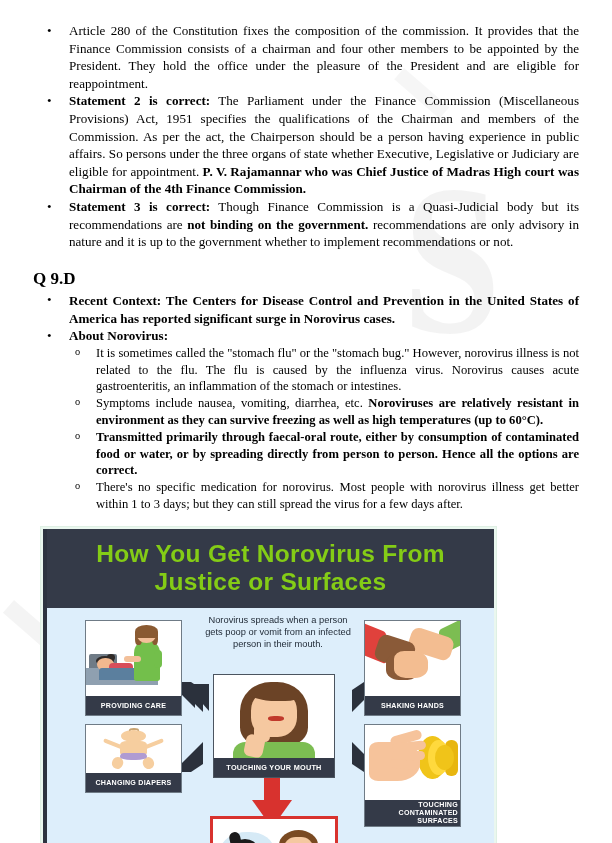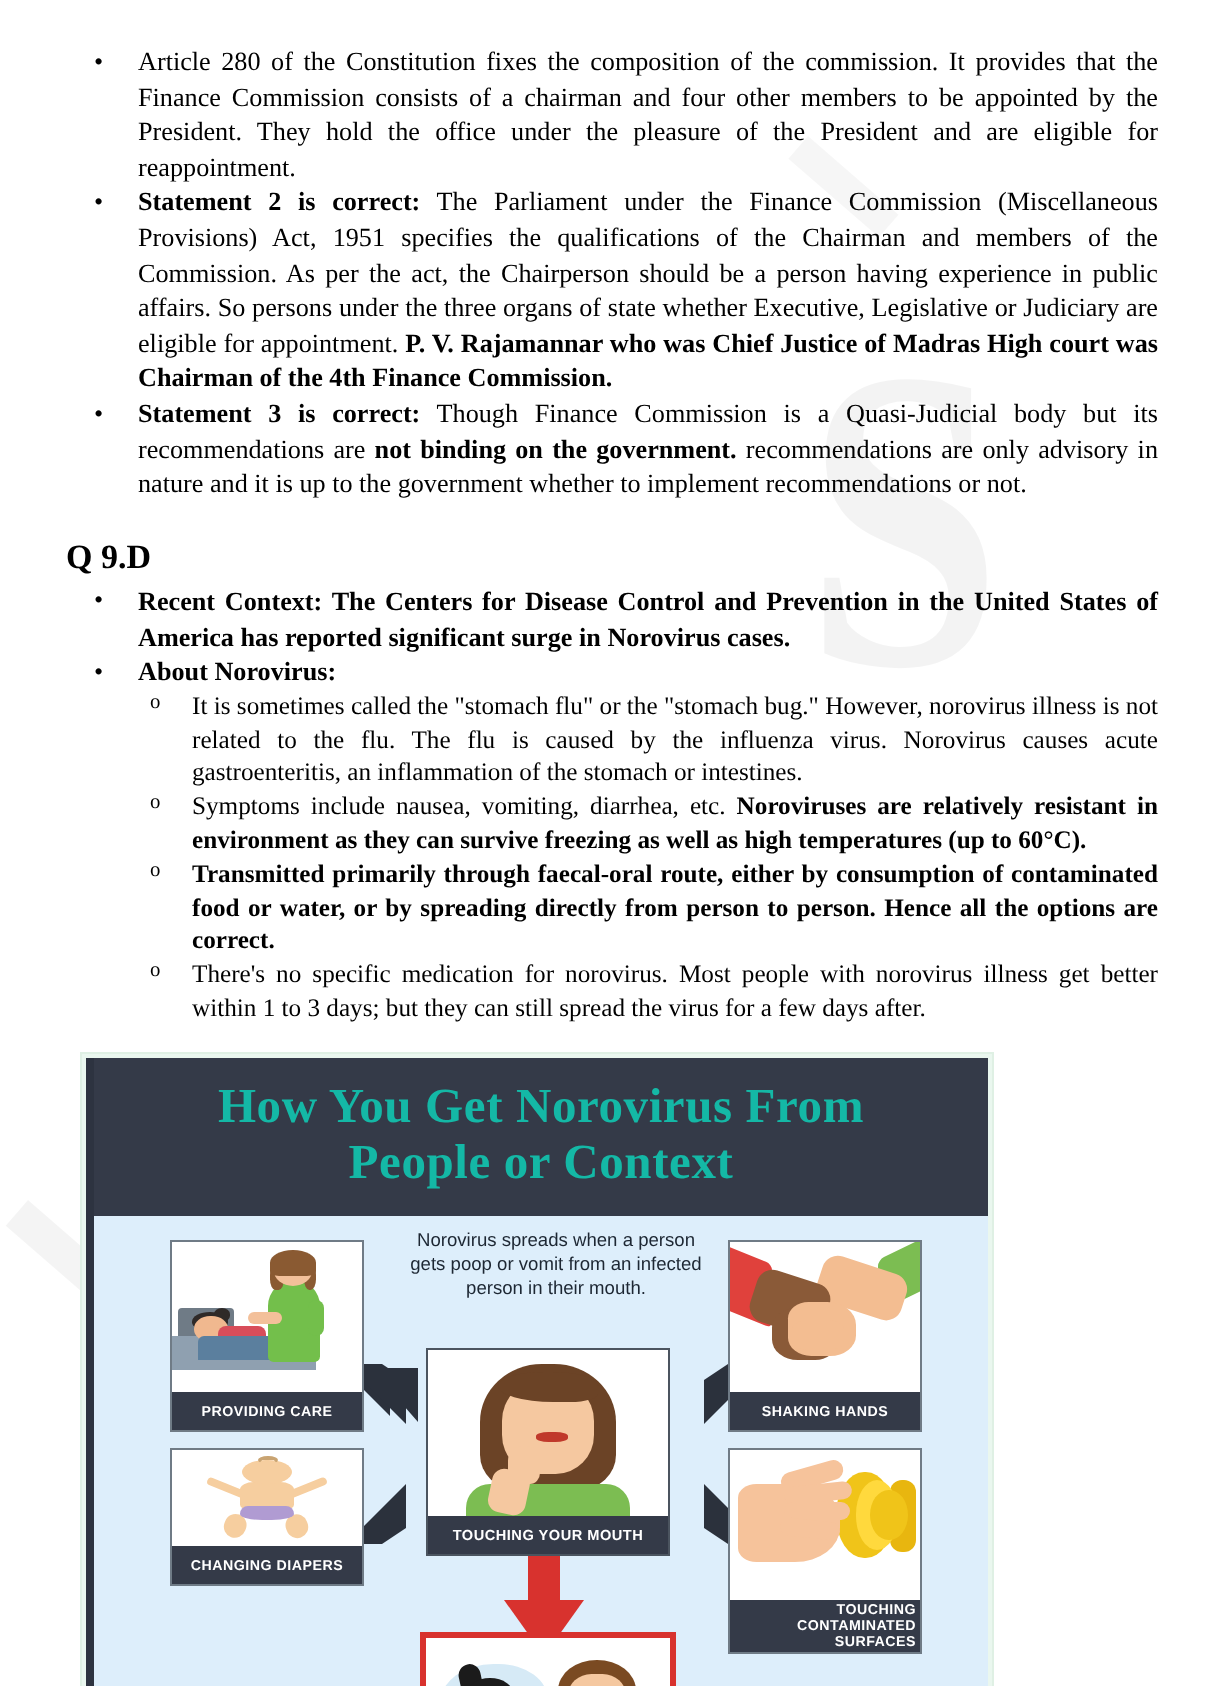--- a/index.html
+++ b/index.html
@@ -115,23 +115,23 @@
     padding: 2px 2px 2px 2px;
     border: 1px solid #dff0e4;
   }
   .ig-inner {
     border-left: 4px solid #2d3340;
     background: #ddeefb;
     padding: 0;
   }
   .ig-header {
     background: #343a48;
-    color: #14b8a6;
+    color: #84cc16;
     text-align: center;
-    font-family: Liberation Serif, serif;
+    font-family: Liberation Sans, sans-serif;
     font-weight: 700;
     font-size: 24.5px;
     line-height: 1.13;
     letter-spacing: 0.3px;
     padding: 11px 8px 13px 8px;
   }
   .ig-body {
     background: #ddeefb;
     position: relative;
     height: 330px;
@@ -308,21 +308,21 @@
     </li>
   </ul>
 </div>
 
 <div class="info-wrap">
   <div class="infographic">
     <div class="ig-inner">
 
       <div class="ig-header">
         <div>How You Get Norovirus From</div>
-        <div>People or Context</div>
+        <div>Justice or Surfaces</div>
       </div>
 
       <div class="ig-body">
 
         <div class="spread-note">Norovirus spreads when a person gets poop or vomit from an infected person in their mouth.</div>
 
         <svg class="arr-svg" style="left:122px; top:70px;" width="46" height="40" viewBox="0 0 46 40">
           <polygon points="2,6 26,30 26,17 40,33 40,6 14,6" fill="#2b313c"></polygon>
           <polygon points="4,4 34,34 34,12 22,4" fill="#2b313c"></polygon>
         </svg>

